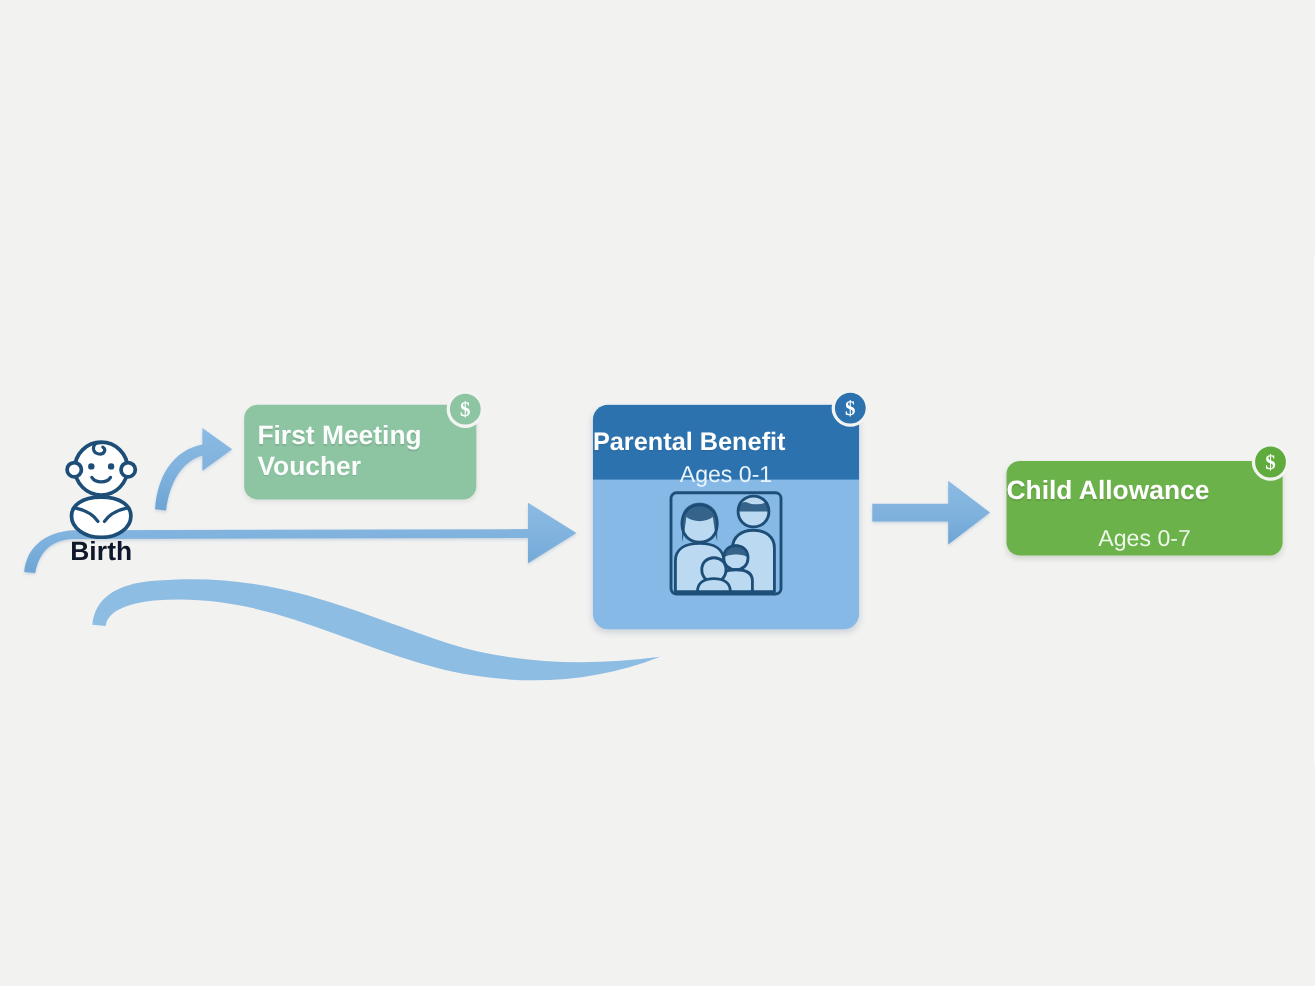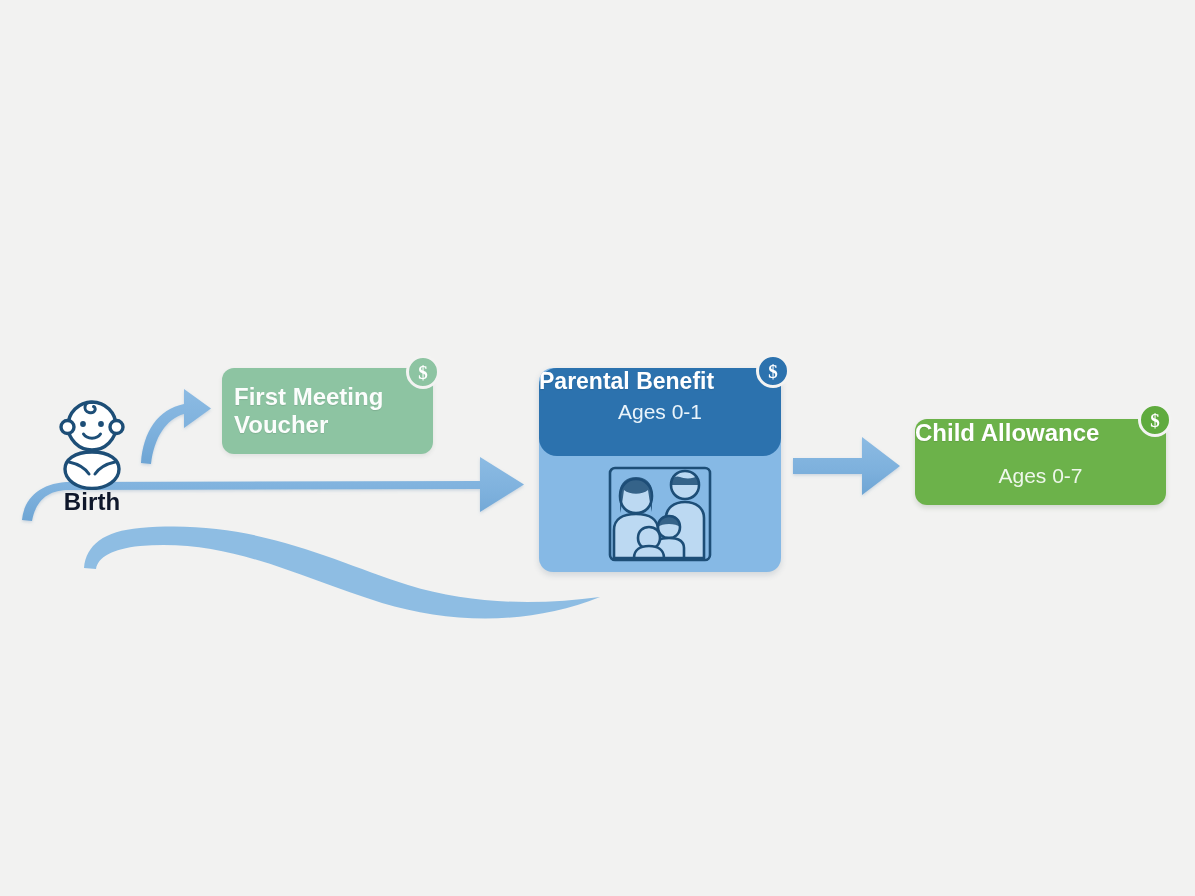--- a/index.html
+++ b/index.html
@@ -95,24 +95,24 @@
     left: 539px;
     top: 368px;
     width: 242px;
     height: 204px;
     border-radius: 14px;
     background: #86b9e5;
     box-shadow: 0 3px 6px rgba(40,70,100,.16);
     overflow: hidden;
   }
   #parental-card .card-header {
-    height: 88px;
+    height: 68px;
     background: #2c72ae;
+    padding-top: 20px;
     box-sizing: border-box;
-    border-radius: 18px;
   }
   #parental-card .card-title {
     font-size: 23px;
   }
   #parental-card .card-sub {
     font-size: 21px;
     margin-top: 4px;
     color: #eaf4fb;
   }
   #parental-card .card-body {
@@ -125,20 +125,21 @@
 
   
   #allowance-card {
     left: 915px;
     top: 419px;
     width: 251px;
     height: 86px;
     background: #6cb24a;
     border-radius: 12px;
     box-shadow: 0 3px 5px rgba(50,80,40,.16);
+    padding-top: 14px;
     box-sizing: border-box;
   }
   #allowance-card .card-title { font-size: 24px; }
   #allowance-card .card-sub {
     font-size: 21px;
     margin-top: 16px;
     color: #eef7ea;
   }
 
   

